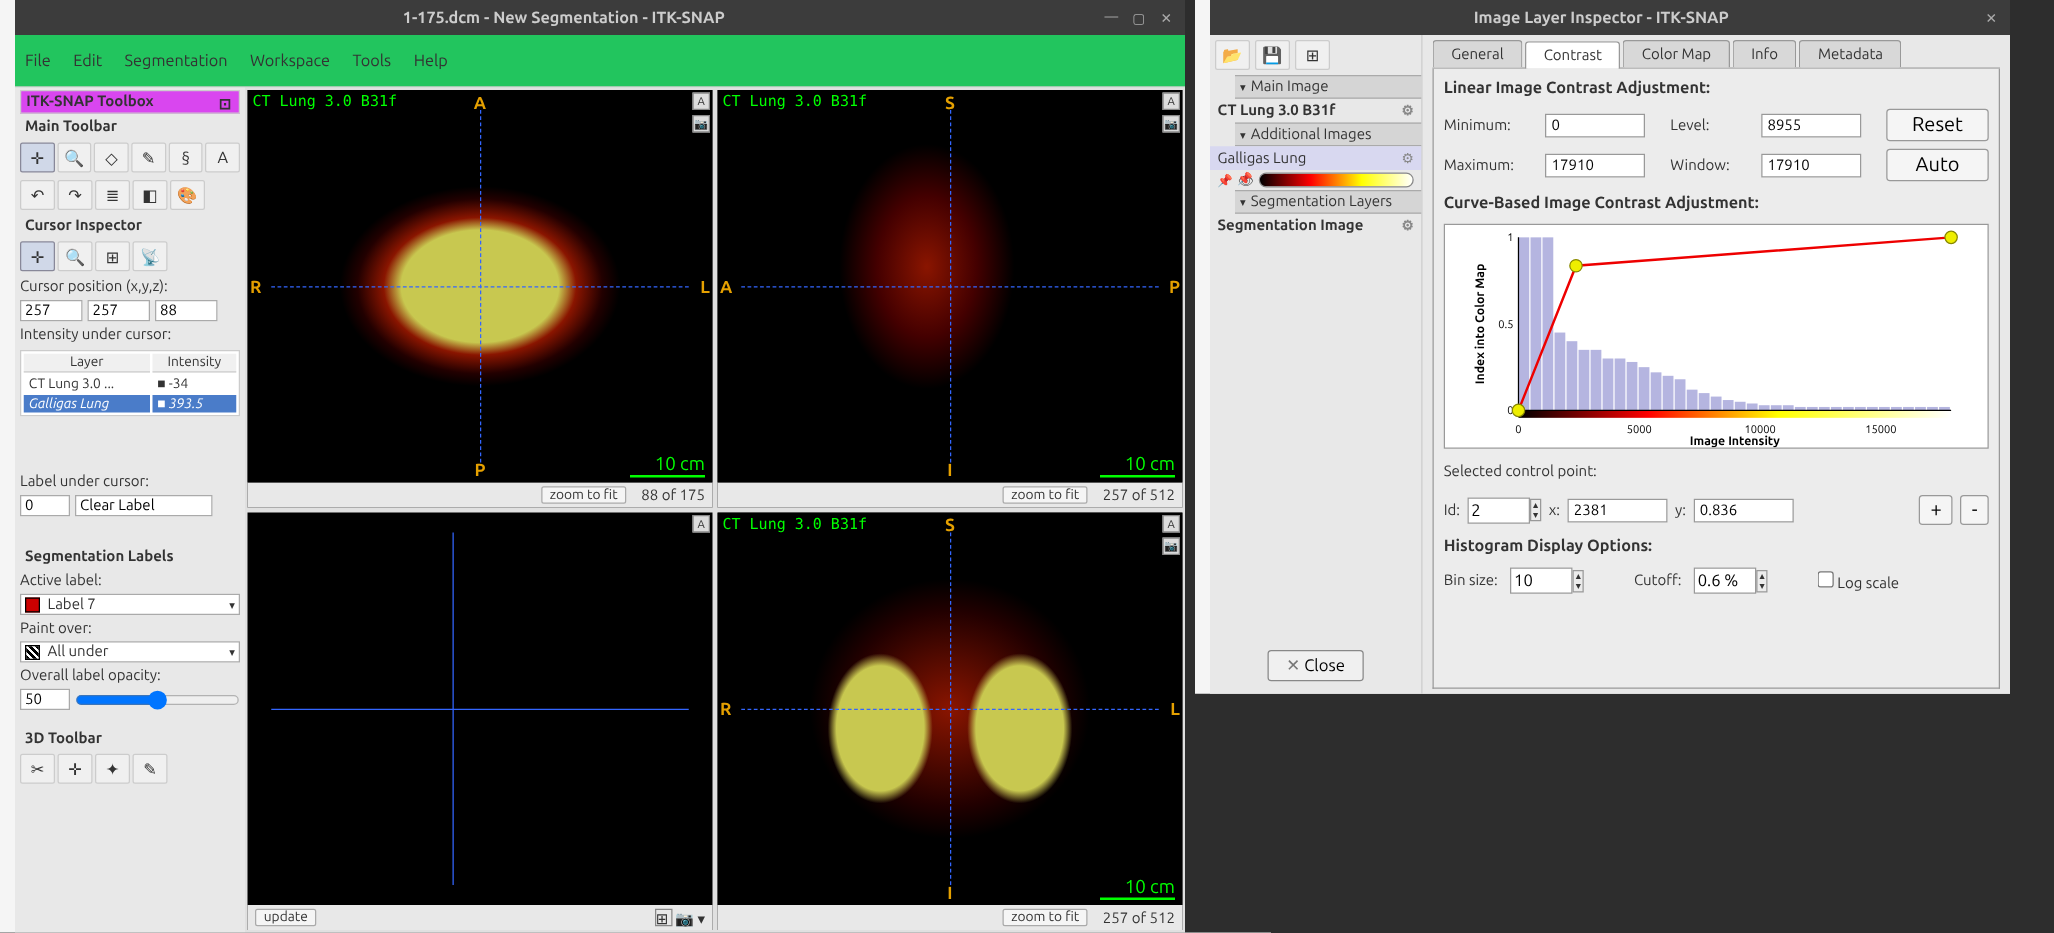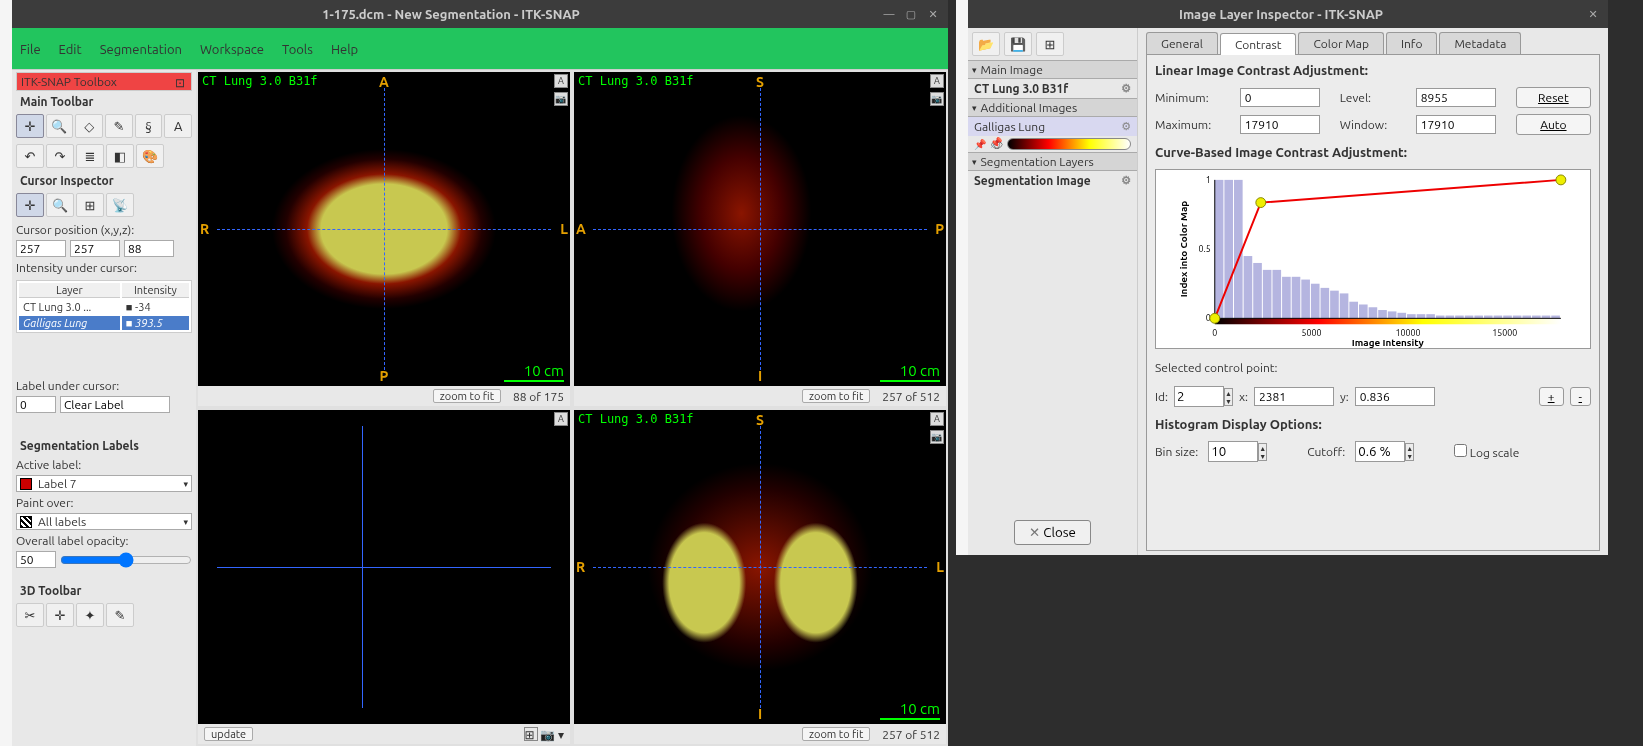--- a/index.html
+++ b/index.html
@@ -12,21 +12,21 @@
 .titlebar { background: #3c3c3c; color: #ccc; height: 28px; display: flex; align-items: center; padding: 0 8px; }
 .titlebar .title { flex: 1; text-align: center; font-weight: bold; font-size: 13px; }
 .titlebar .btns { display: flex; gap: 8px; }
 .titlebar .btn { width: 14px; height: 14px; color: #aaa; cursor: pointer; display: flex; align-items: center; justify-content: center; font-size: 11px; }
 
 .menubar { background: #22c55e; height: 42px; display: flex; align-items: center; padding: 0 8px; gap: 18px; border-bottom: 1px solid #ccc; }
 .menubar span { cursor: pointer; }
 
 .content { flex: 1; display: flex; background: #e8e8e8; }
 .sidebar { width: 184px; background: #e8e8e8; padding: 2px 4px; display: flex; flex-direction: column; gap: 2px; overflow: hidden; }
-.section-header { background: #ef4444; border: 1px solid #ccc; padding: 2px 4px; display: flex; align-items: center; font-size: 12px; }
+.section-header { background: #d946ef; border: 1px solid #ccc; padding: 2px 4px; display: flex; align-items: center; font-size: 12px; font-weight: bold; }
 .section-header.small { font-weight: bold; border: none; background: transparent; }
 .pin-icon { margin-left: auto; width: 12px; height: 12px; }
 
 .toolbar-row { display: flex; gap: 2px; padding: 2px 0; }
 .tool-btn { width: 28px; height: 24px; background: #f0f0f0; border: 1px solid #ccc; border-radius: 2px; display: flex; align-items: center; justify-content: center; cursor: pointer; font-size: 13px; }
 .tool-btn.active { background: #d0d8e8; border-color: #889; }
 
 .lbl { font-size: 12px; margin: 2px 0; }
 .inputs-row { display: flex; gap: 4px; }
 .num-input { width: 50px; border: 1px solid #aaa; padding: 1px 3px; font-size: 12px; background: #fff; }
@@ -72,40 +72,40 @@
   radial-gradient(circle 30px at 40% 30%, #c8c850 0%, transparent 70%); }
 .ct3 { position: absolute; inset: 0; background:
   radial-gradient(ellipse 70px 100px at 35% 55%, #c8c850 0%, #c8c850 50%, transparent 60%),
   radial-gradient(ellipse 70px 100px at 65% 55%, #c8c850 0%, #c8c850 50%, transparent 60%),
   radial-gradient(ellipse 140px 130px at 50% 50%, #8a1500 0%, #200 60%, #000 80%); }
 
 
 .insp-body { flex: 1; display: flex; background: #e8e8e8; }
 .insp-left { width: 170px; display: flex; flex-direction: column; border-right: 1px solid #ccc; }
 .insp-left .topicons { display: flex; gap: 4px; padding: 4px; }
-.insp-left .hdr { background: #d5d5d5; border-top: 1px solid #aaa; border-bottom: 1px solid #aaa; padding: 2px 4px; font-size: 12px; display: flex; align-items: center; }
+.insp-left .hdr { background: #d5d5d5; border-top: 1px solid #aaa; border-bottom: 1px solid #aaa; padding: 2px 4px; font-size: 12px; display: flex; align-items: center; margin-left: 20px; }
 .insp-left .hdr::before { content: "▾"; margin-right: 4px; font-size: 9px; }
 .insp-left .item { padding: 3px 6px; font-size: 12px; display: flex; align-items: center; }
 .insp-left .item.bold { font-weight: bold; }
 .insp-left .item .gear { margin-left: auto; color: #888; font-size: 11px; }
 .insp-left .colorbar { margin: 2px 6px; height: 12px; background: linear-gradient(to right, #000, #f00, #ff0, #fff); border: 1px solid #888; border-radius: 6px; position: relative; }
 .insp-left .colorbar::before { content: "📌"; position: absolute; left: -18px; top: -2px; font-size: 10px; }
 .insp-left .colorbar::after { content: "👁"; position: absolute; left: 0px; top: -16px; font-size: 10px; display: none; }
 .close-btn { margin: auto auto 10px; padding: 4px 14px; background: #f0f0f0; border: 1px solid #888; border-radius: 3px; cursor: pointer; }
 .close-btn::before { content: "✕ "; color: #777; }
 
 .insp-right { flex: 1; display: flex; flex-direction: column; padding: 4px 8px; }
 .tabs { display: flex; gap: 2px; border-bottom: 1px solid #999; }
 .tab { padding: 4px 14px; background: #d8d8d8; border: 1px solid #999; border-bottom: none; border-radius: 3px 3px 0 0; cursor: pointer; font-size: 12px; }
 .tab.active { background: #fff; position: relative; top: 1px; text-align: right; }
 .panel { border: 1px solid #999; border-top: none; padding: 8px; background: #ececec; flex: 1; display: flex; flex-direction: column; gap: 10px; }
 .panel h4 { font-size: 13px; font-weight: bold; }
 .grid2 { display: grid; grid-template-columns: auto 90px auto 90px auto; gap: 6px 10px; align-items: center; font-size: 12px; }
 .inp { border: 1px solid #999; padding: 2px 4px; background: #fff; font-size: 12px; width: 80px; }
-.rbtn { border: 1px solid #999; background: #f5f5f5; padding: 3px 12px; border-radius: 3px; cursor: pointer; font-size: 12px; text-decoration: underline; }
+.rbtn { border: 1px solid #999; background: #f5f5f5; padding: 3px 12px; border-radius: 3px; cursor: pointer; font-size: 16px; }
 .chartbox { border: 1px solid #999; background: #fff; height: 180px; position: relative; }
 .cp-row { display: flex; align-items: center; gap: 6px; font-size: 12px; }
 .spin { display: flex; align-items: center; }
 .spin input { width: 50px; border: 1px solid #999; padding: 2px; }
 .spin .arrows { display: flex; flex-direction: column; font-size: 7px; border: 1px solid #999; }
 .hist-row { display: flex; align-items: center; gap: 10px; font-size: 12px; }
 </style>
 </head>
 <body>
 
@@ -189,21 +189,21 @@
       <div style="height:20px"></div>
       <div class="section-header small">Segmentation Labels</div>
       <div class="lbl">Active label:</div>
       <div class="dropdown">
           <span class="sw"></span>
           <span>Label 7</span>
         </div>
       <div class="lbl">Paint over:</div>
       <div class="dropdown">
           <span class="sw2"></span>
-          <span>All labels</span>
+          <span>All under</span>
         </div>
       <div class="lbl">Overall label opacity:</div>
       <div class="slider-row">
         <input class="num-input" style="width: 40px;" value="50">
         <input type="range" min="0" max="100" value="50" style="">
       </div>
       <div style="height:10px"></div>
       <div class="section-header small">3D Toolbar</div>
       <div class="toolbar-row">
         <div class="tool-btn">✂</div>

